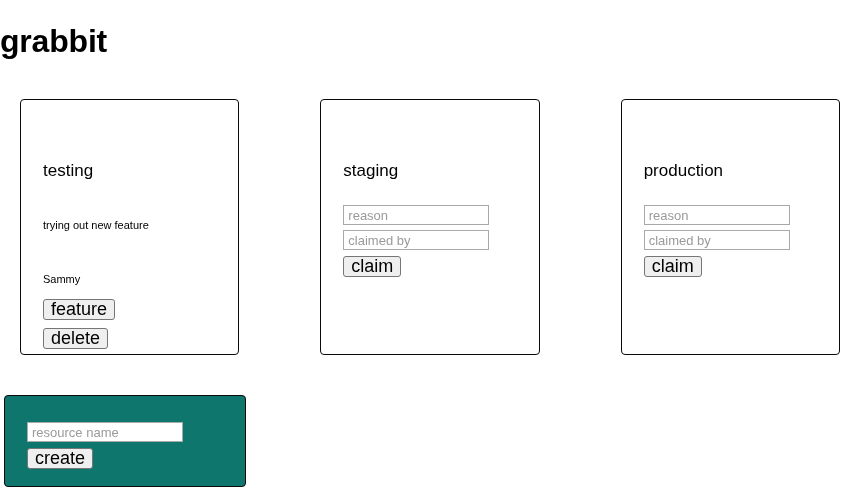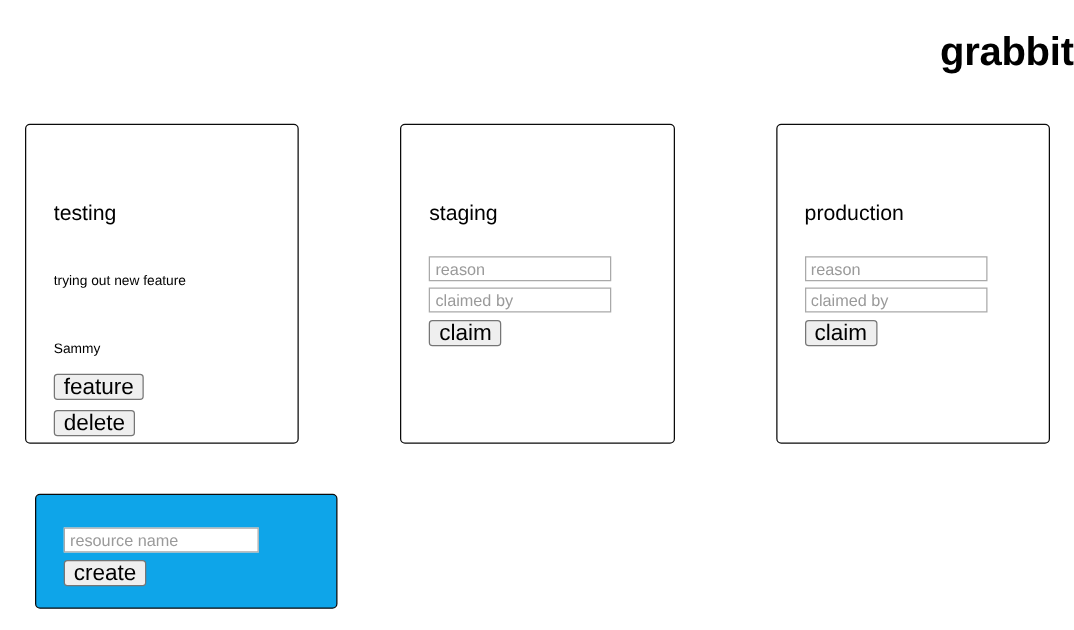--- a/index.html
+++ b/index.html
@@ -10,21 +10,21 @@
     width: 859px;
     height: 504px;
     background: #ffffff;
     font-family: "Liberation Sans", sans-serif;
     color: #000000;
     overflow: hidden;
     position: relative;
   }
 
   #app-title {
-    text-align: right;
+    text-align: left;
     font-size: 32px;
     font-weight: bold;
     letter-spacing: -0.2px;
     margin: 0;
     padding-top: 22px;
     line-height: 38px;
     color: #000000;
   }
 
   .card-row {
@@ -120,26 +120,26 @@
   .btn-stack .btn {
     margin-top: 0;
   }
 
   .btn-stack .btn + .btn {
     margin-top: 8px;
   }
 
   .create-card {
     position: absolute;
-    left: 28px;
+    left: 4px;
     top: 395px;
     box-sizing: border-box;
     border: 1px solid #0a0a0a;
     border-radius: 4px;
-    background: #0ea5e9;
+    background: #0f766e;
     width: 242px;
     height: 92px;
     padding: 22px;
   }
 
   .create-card .text-input {
     width: 156px;
     margin-top: 4px;
   }
 </style>

